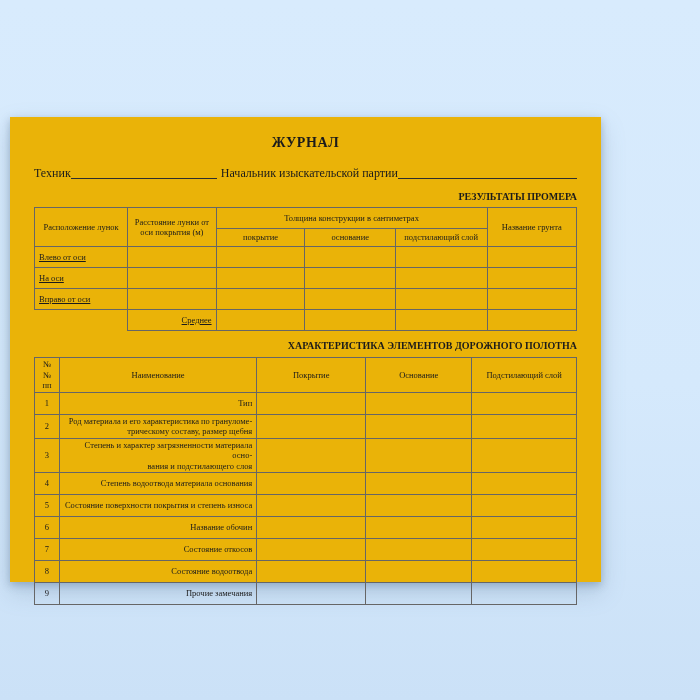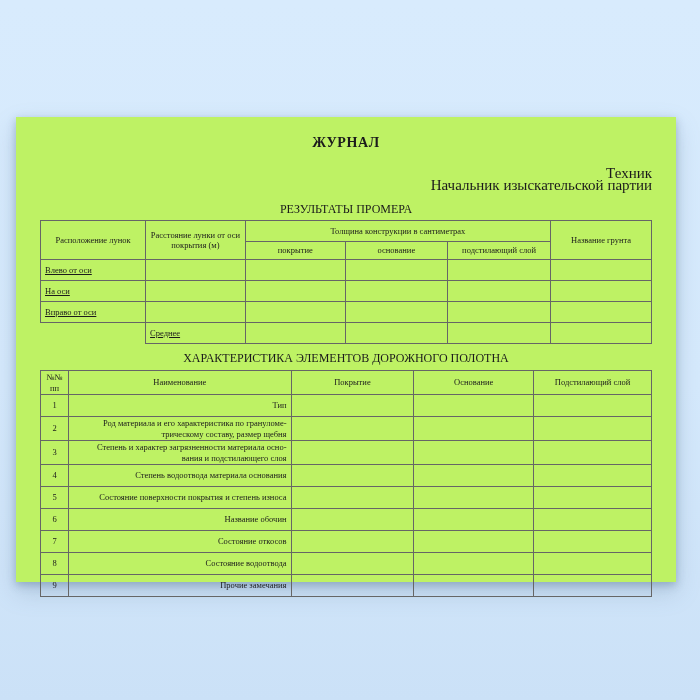--- a/index.html
+++ b/index.html
@@ -9,25 +9,25 @@
     height: 700px;
     overflow: hidden;
     font-family: "Liberation Serif", "DejaVu Serif", serif;
   }
   body {
     background: linear-gradient(180deg, #d8ebfd 0%, #d5e9fc 55%, #cbe1f7 100%);
     position: relative;
   }
   .paper {
     position: absolute;
-    left: 16px;
+    left: 10px;
     top: 117px;
-    width: 660px;
+    width: 591px;
     height: 465px;
-    background: #bef264;
+    background: #eab308;
     box-shadow: 0 3px 8px rgba(96, 124, 154, 0.45), 0 10px 22px rgba(96, 124, 154, 0.28);
     box-sizing: border-box;
     padding: 0 24px;
     color: #1b1b1b;
   }
   .doc-title {
     text-align: center;
     font-weight: bold;
     font-size: 14px;
     line-height: 16px;
@@ -38,36 +38,35 @@
     text-align: center;
     font-weight: bold;
     font-size: 12.5px;
     line-height: 14px;
     margin-top: 5px;
   }
   .sign-line {
     display: flex;
     align-items: flex-end;
     margin-top: 17px;
-    font-size: 15px;
+    font-size: 12px;
     line-height: 11px;
     white-space: nowrap;
-    flex-direction: column;
   }
   .sign-line .filler {
     border-bottom: 1px solid #2e2e2e;
     height: 9px;
   }
   .sign-line .f1 { flex: 195 1 0; }
   .sign-line .f2 { flex: 239 1 0; }
   .sign-line .label-right { margin-left: 4px; }
   .section-heading {
-    text-align: center;
-    font-weight: normal;
-    font-size: 12px;
+    text-align: right;
+    font-weight: bold;
+    font-size: 10px;
     line-height: 11px;
   }
   .section-heading.first { margin-top: 12px; margin-bottom: 5px; }
   .section-heading.second { margin-top: 9px; margin-bottom: 6px; }
   table {
     width: 100%;
     border-collapse: collapse;
     table-layout: fixed;
     font-size: 8.5px;
     line-height: 10.5px;
@@ -77,21 +76,21 @@
     padding: 1px 4px;
     font-weight: normal;
     vertical-align: middle;
     overflow: hidden;
   }
   th { text-align: center; }
   .t1 .h1 { height: 21px; }
   .t1 .h2 th { height: 15px; }
   .t1 td { height: 18px; text-decoration: underline; }
   .t1 td.rowlabel { text-align: left; vertical-align: middle; }
-  .t1 td.avg-label { text-align: left; }
+  .t1 td.avg-label { text-align: right; }
   .t1 td.blank-corner { border: none; }
   .t2 th { height: 20px; }
   .t2 td { height: 19px; }
   .t2 td.num { text-align: center; }
   .t2 td.name { text-align: right; }
   .pre { white-space: pre-line; }
 </style>
 </head>
 <body>
 

